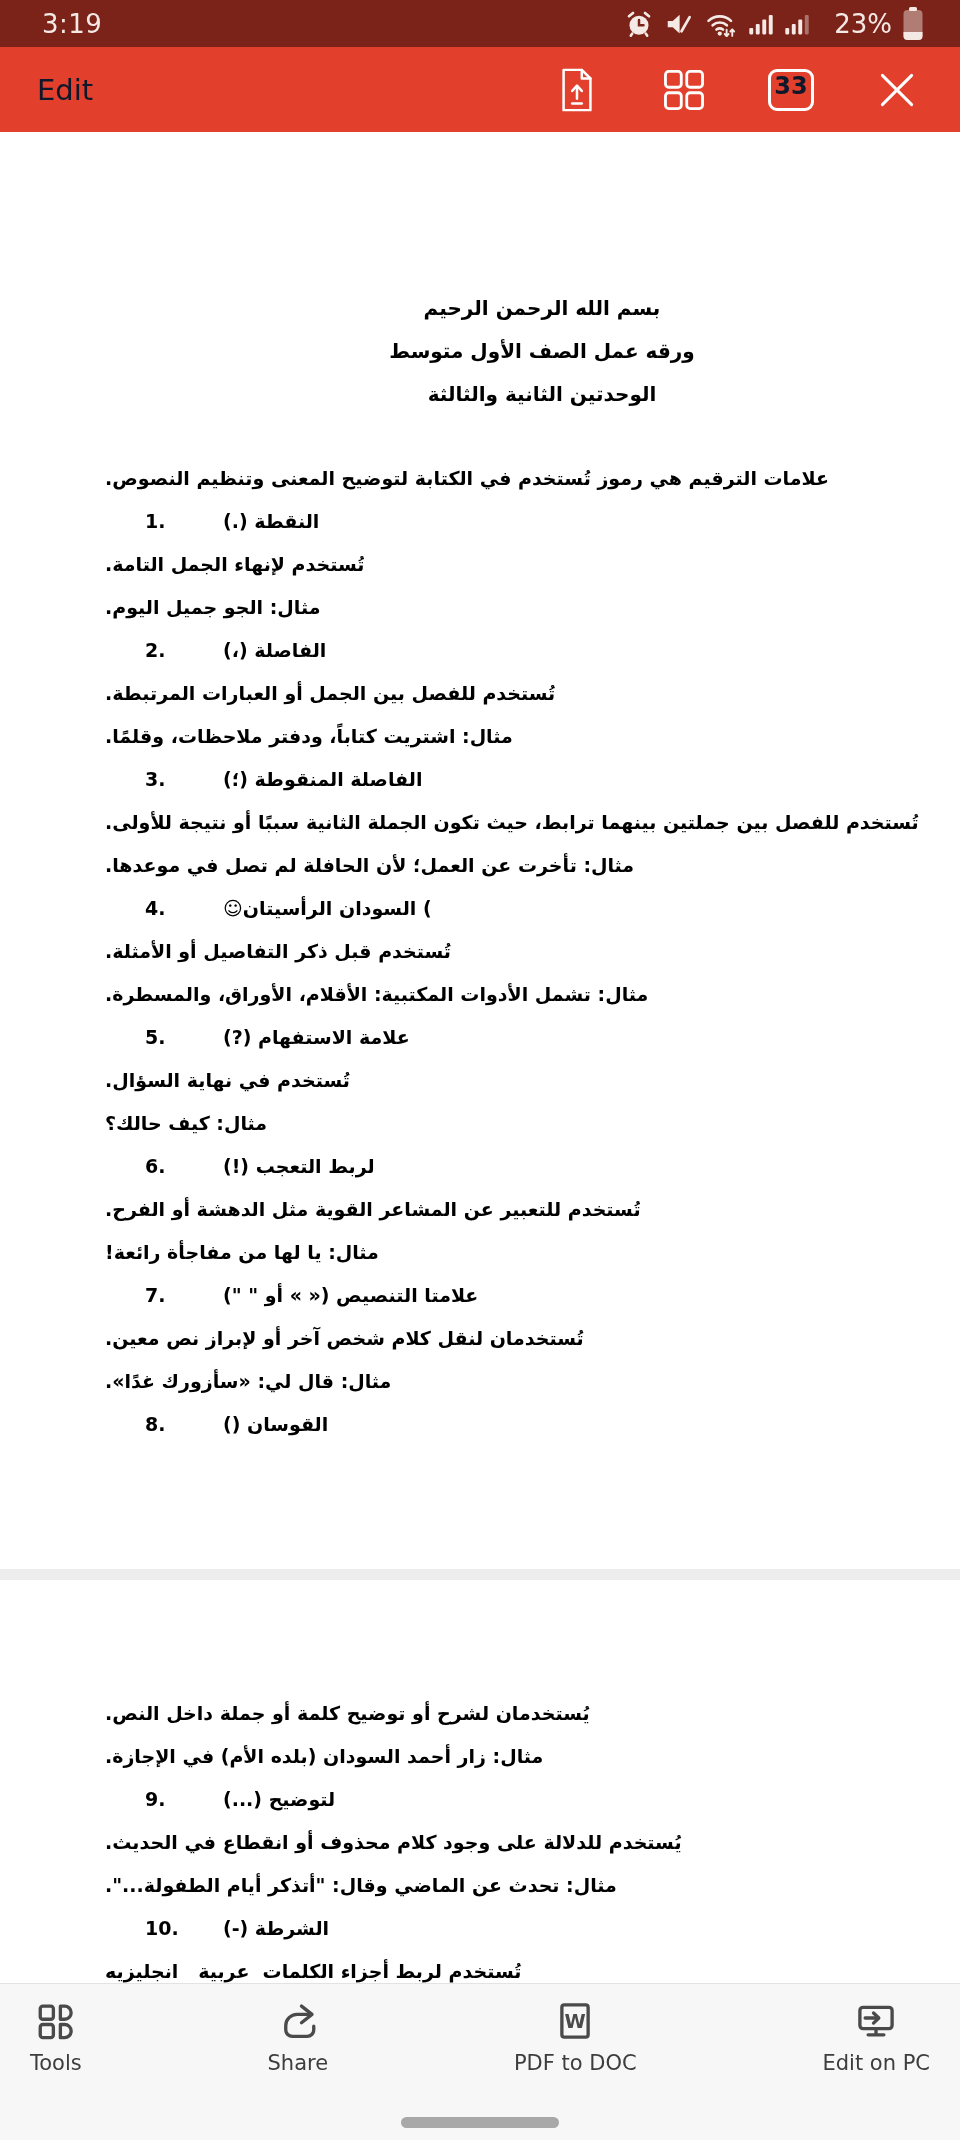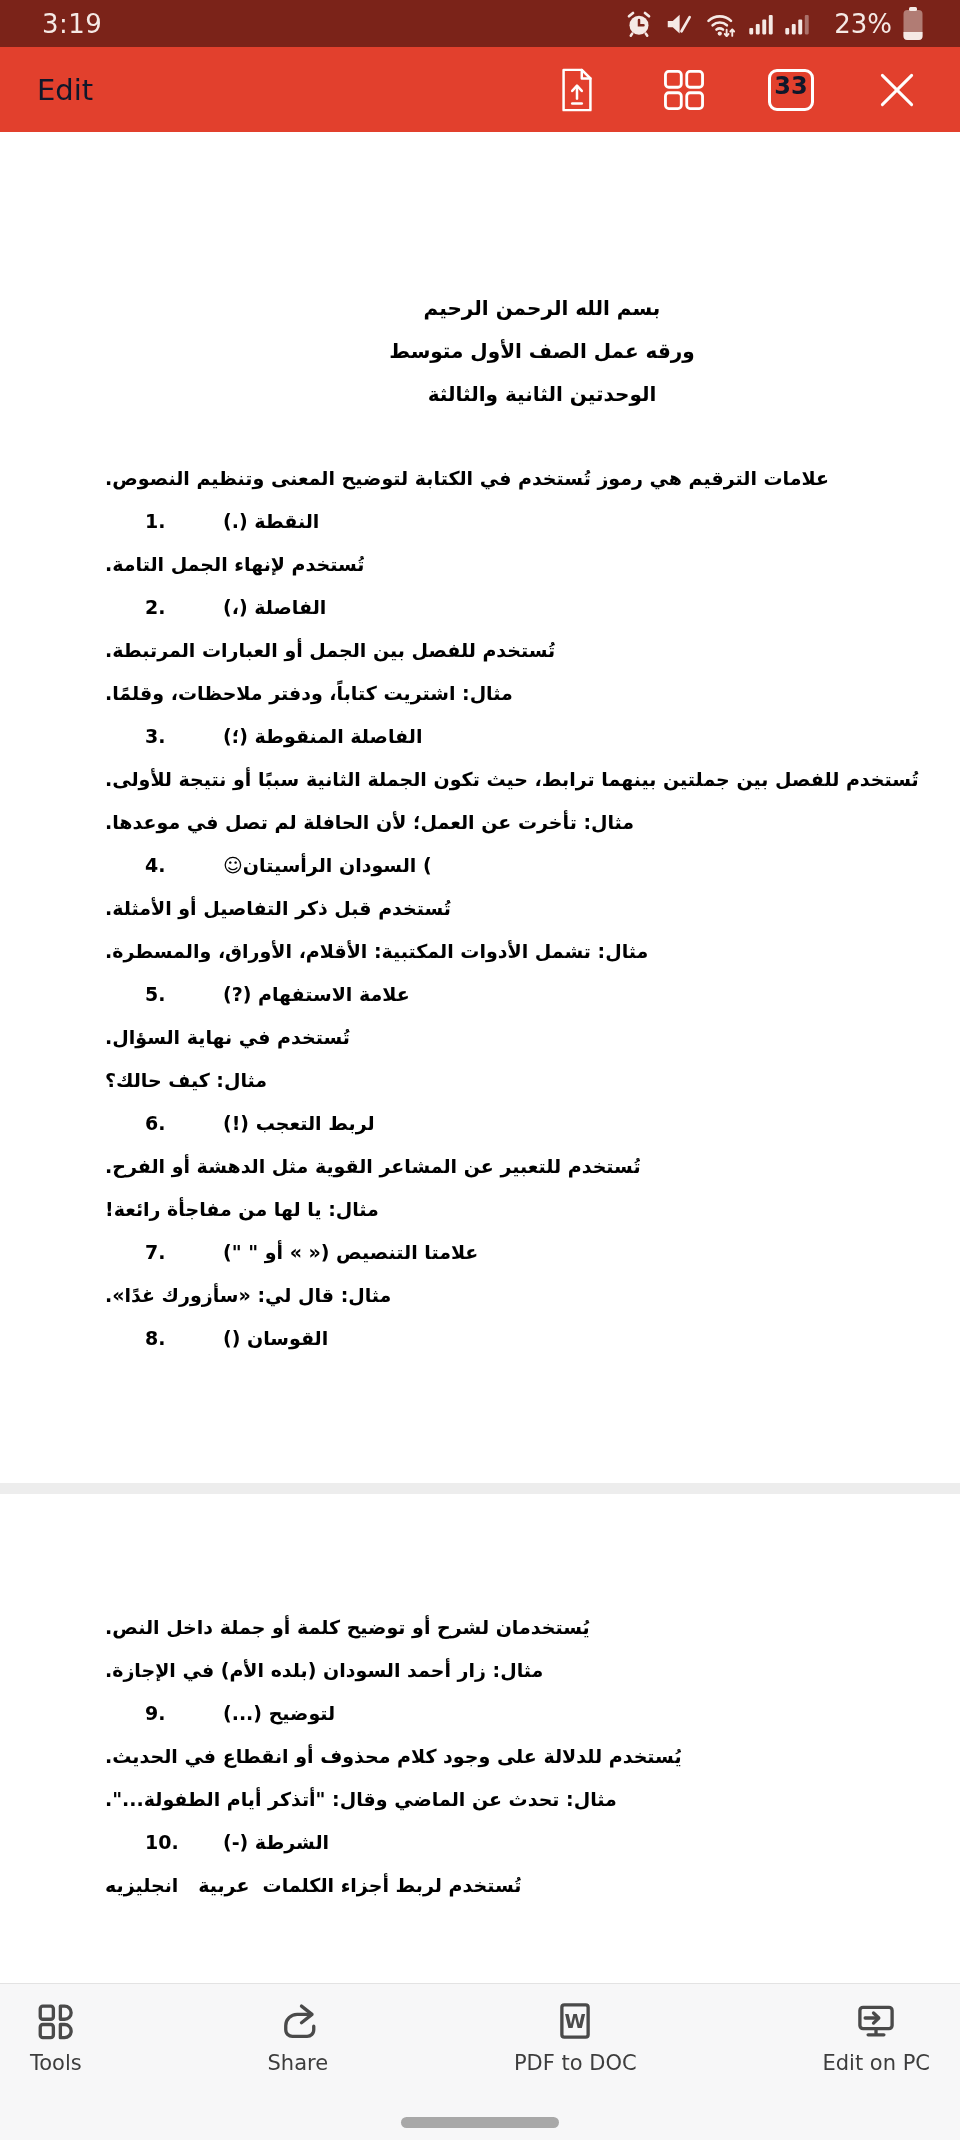--- a/index.html
+++ b/index.html
@@ -175,20 +175,21 @@
     </div>
     <div class="body-spacer"></div>
 
     <div class="line p">علامات الترقيم هي رموز تُستخدم في الكتابة لتوضيح المعنى وتنظيم النصوص.</div>
 
     <div class="line item">
       <span class="num">1.</span>
       <span class="label" dir="rtl">النقطة (.)</span>
     </div>
     <div class="line p">تُستخدم لإنهاء الجمل التامة.</div>
+    <div class="line p">مثال: الجو جميل اليوم.</div>
 
     <div class="line item">
       <span class="num">2.</span>
       <span class="label" dir="rtl">الفاصلة (،)</span>
     </div>
     <div class="line p">تُستخدم للفصل بين الجمل أو العبارات المرتبطة.</div>
     <div class="line p">مثال: اشتريت كتاباً، ودفتر ملاحظات، وقلمًا.</div>
 
     <div class="line item">
       <span class="num">3.</span>
@@ -215,20 +216,21 @@
       <span class="num">6.</span>
       <span class="label" dir="rtl">لربط التعجب (!)</span>
     </div>
     <div class="line p">تُستخدم للتعبير عن المشاعر القوية مثل الدهشة أو الفرح.</div>
     <div class="line p">مثال: يا لها من مفاجأة رائعة!</div>
 
     <div class="line item">
       <span class="num">7.</span>
       <span class="label" dir="rtl">علامتا التنصيص (« » أو " ")</span>
     </div>
+    <div class="line p">تُستخدمان لنقل كلام شخص آخر أو لإبراز نص معين.</div>
     <div class="line p">مثال: قال لي: «سأزورك غدًا».</div>
 
     <div class="line item">
       <span class="num">8.</span>
       <span class="label" dir="rtl">القوسان ()</span>
     </div>
   </div>
 
   <div class="page-gap"></div>
 

